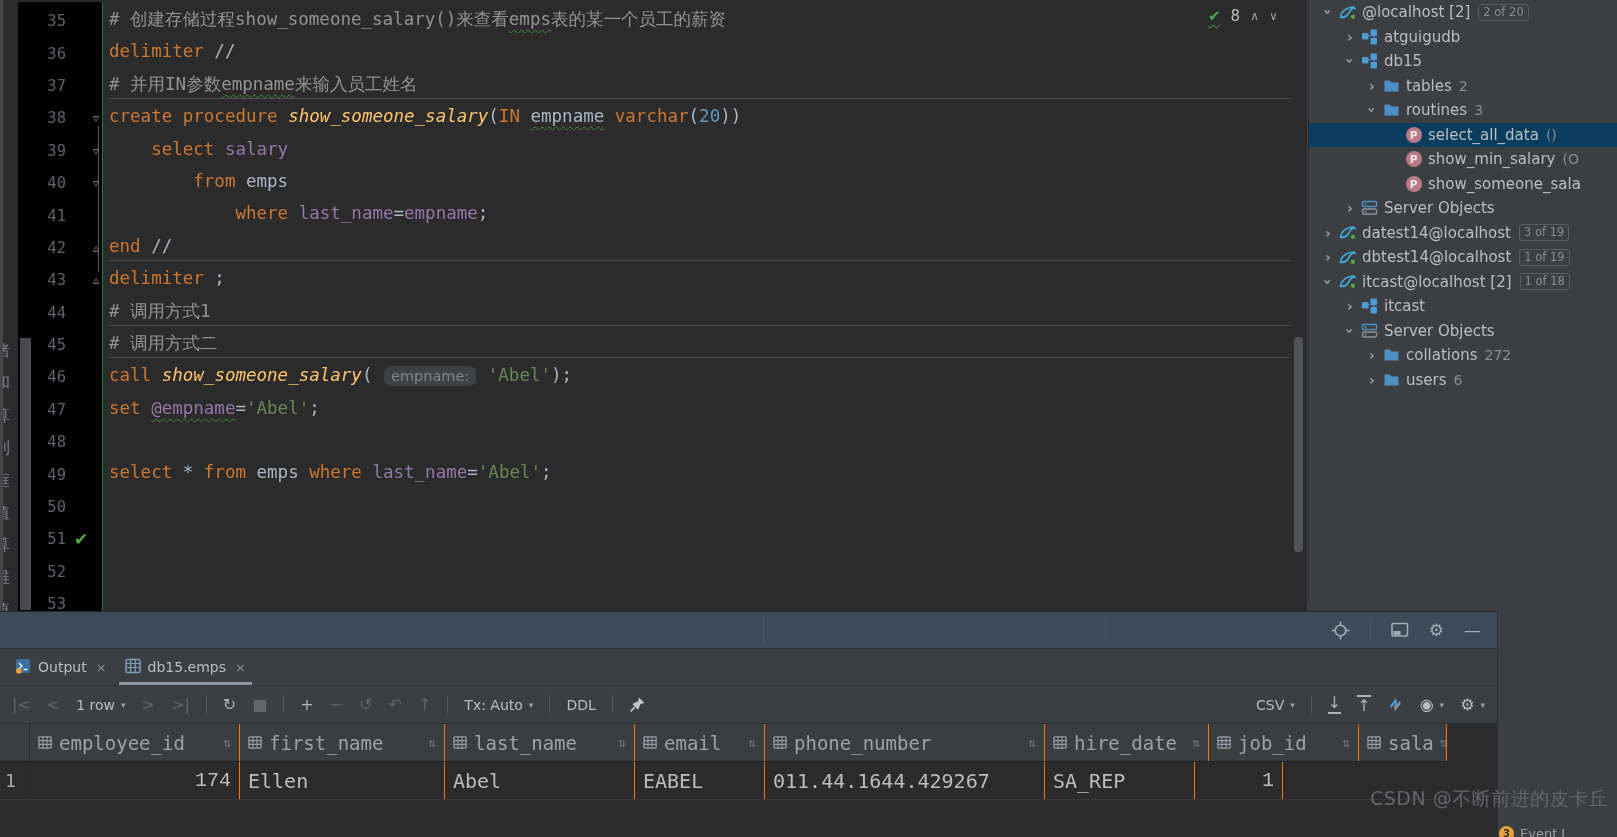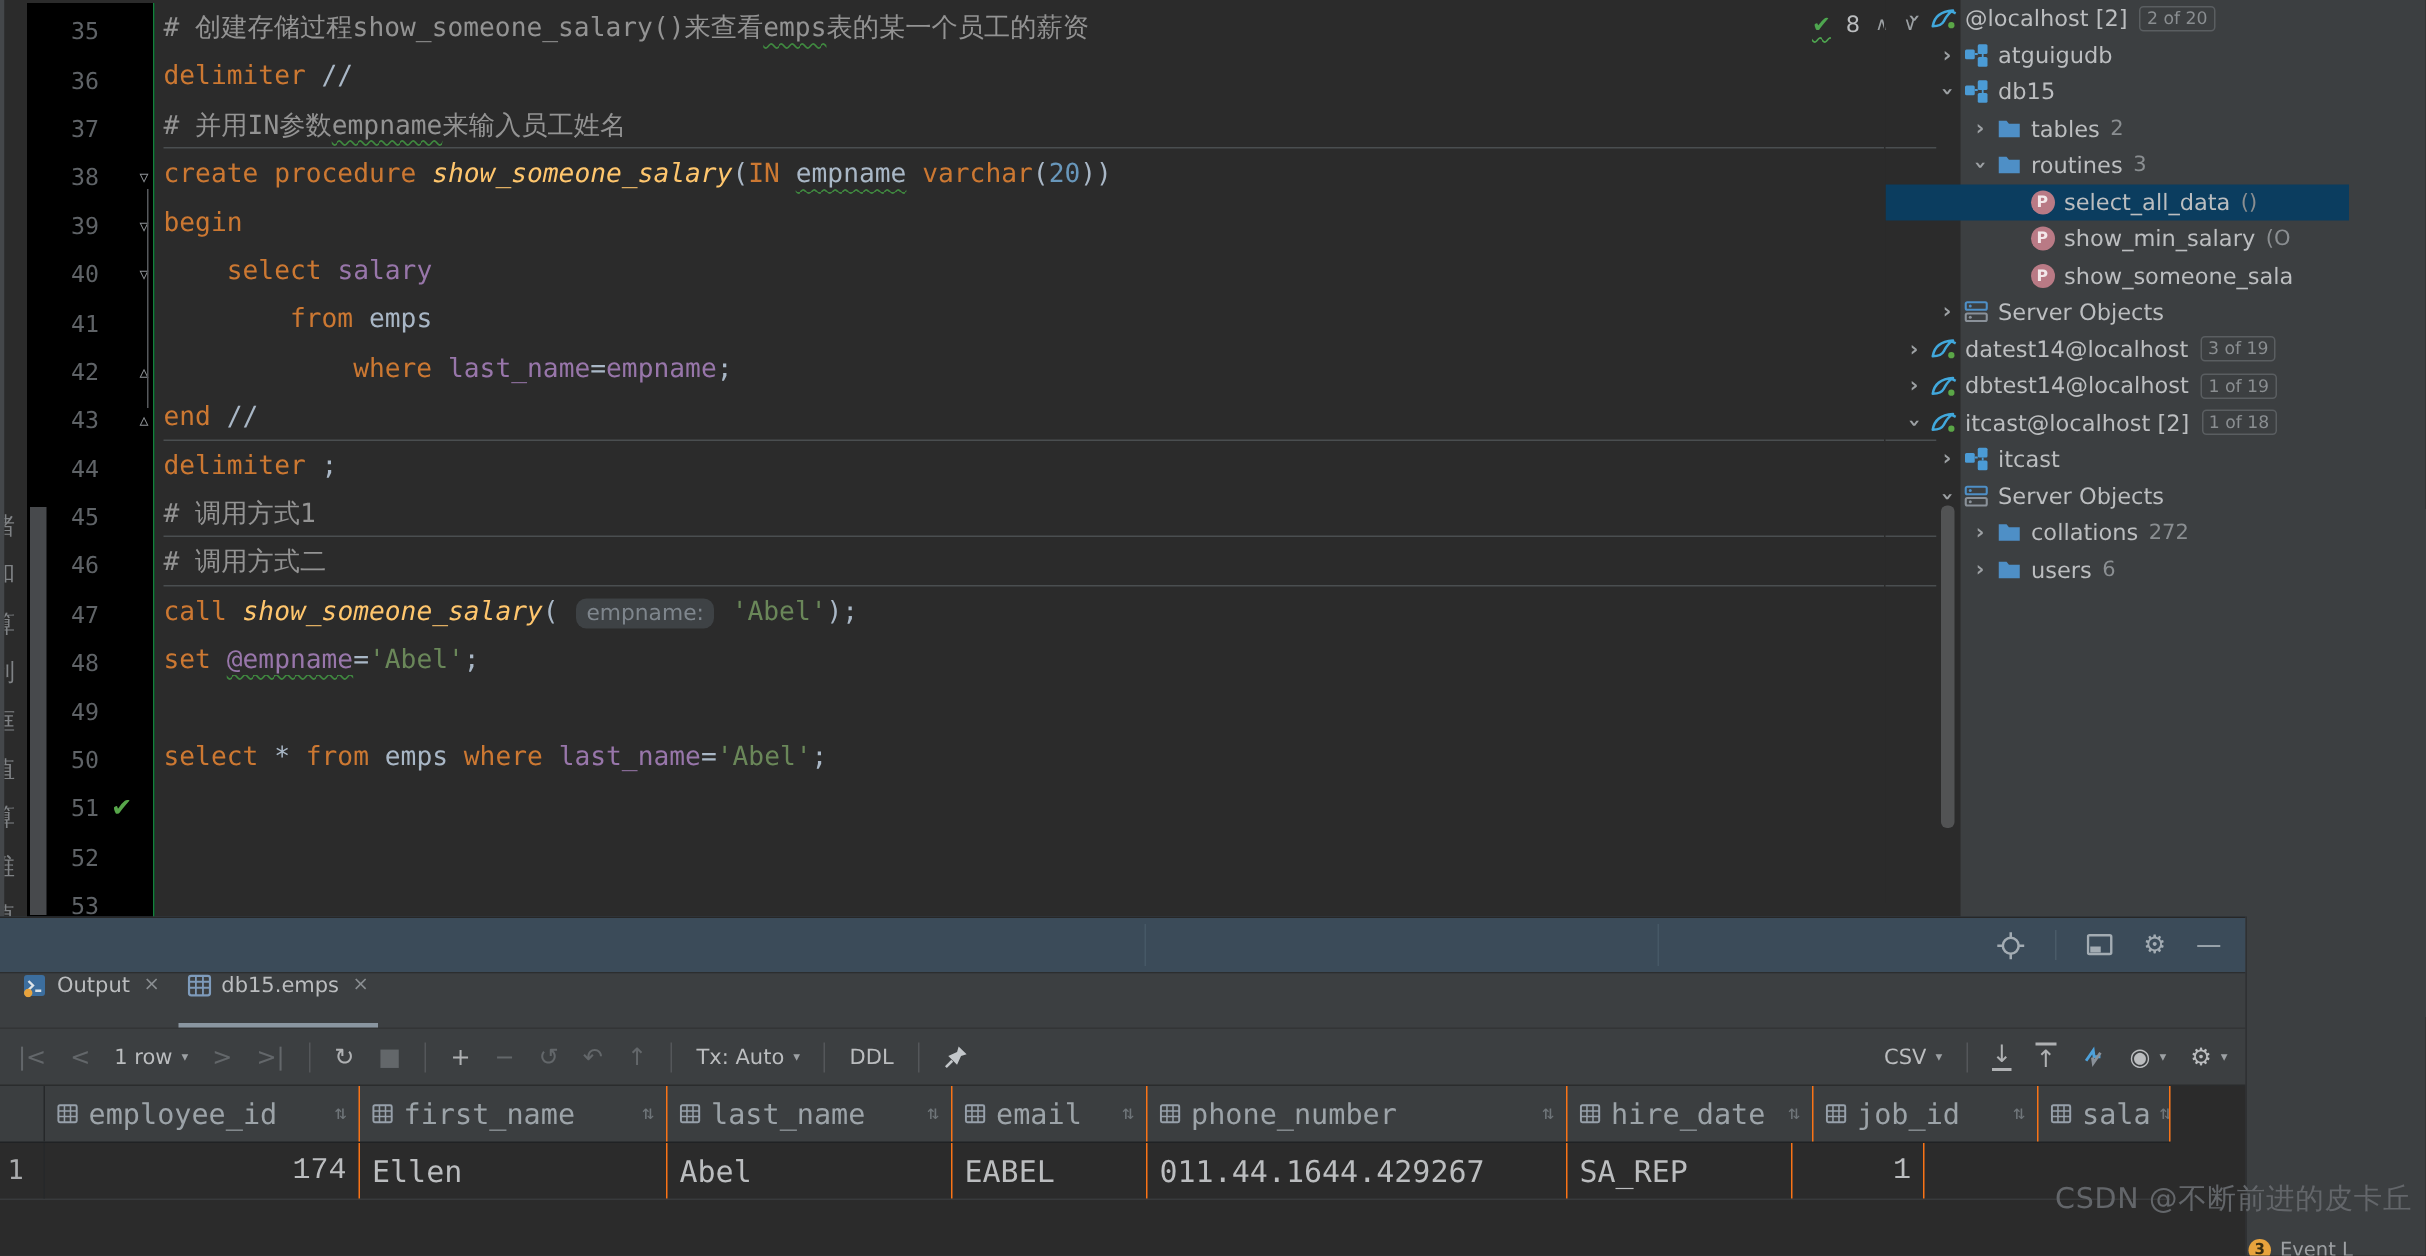--- a/index.html
+++ b/index.html
@@ -28,21 +28,21 @@
       font-family:"DejaVu Sans",sans-serif;font-style:normal;margin:0 1px;}
   .sq{text-decoration-line:underline;text-decoration-style:wavy;text-decoration-color:#3F8A3F;
       text-decoration-thickness:1px;text-underline-offset:4px;}
   .insp{position:absolute;left:1205px;top:7px;display:flex;align-items:center;gap:10px;
         color:#BBBDBF;font-size:15px;}
   .insp .chk{color:#4EA64F;font-size:15px;font-weight:bold;text-decoration-line:underline;
              text-decoration-style:wavy;text-decoration-color:#4EA64F;text-decoration-thickness:1px;text-underline-offset:3px;}
   .insp .nav{color:#9CA0A3;font-size:12px;}
   .vscroll{position:absolute;right:4px;top:337px;width:9px;height:215px;background:rgba(130,133,136,.45);border-radius:4px;}
   
-  #tree{position:absolute;left:1256px;top:0;width:309px;height:602px;border-left:1px solid #2B2B2B;
+  #tree{position:absolute;left:1308px;top:0;width:309px;height:602px;border-left:1px solid #2B2B2B;
         font-size:15px;color:#BCBEC0;overflow:hidden;}
   .tree-row{height:24.5px;display:flex;align-items:center;white-space:nowrap;overflow:hidden;}
   .tree-row.sel{background:#0B3D5F;}
   .chev{width:18px;flex:0 0 18px;color:#9DA1A4;font-size:14px;font-weight:bold;display:inline-flex;justify-content:center;}
   .chev.exp{transform:rotate(90deg);}
   .ticon{width:21px;flex:0 0 21px;display:inline-flex;justify-content:center;align-items:center;margin-right:4px;}
   .proc-badge{width:16px;height:16px;border-radius:50%;background:#B97A85;color:#F3E8EA;font-size:10.5px;
               font-weight:bold;display:flex;align-items:center;justify-content:center;}
   .tcount{color:#8A8E91;margin-left:7px;font-size:14px;}
   .tbadge{margin-left:8px;border:1px solid #5A5E61;border-radius:3px;color:#8A8E91;font-size:11.5px;
@@ -50,21 +50,21 @@
   
   #band{position:absolute;left:0;top:611px;width:1497px;height:38px;background:#3B4B59;
         border-top:1px solid #272727;border-bottom:1px solid #2C2E2F;box-sizing:border-box;}
   .band-sep{position:absolute;top:4px;bottom:4px;width:1px;background:#465866;}
   .band-icons{position:absolute;right:16px;top:0;height:100%;display:flex;align-items:center;gap:20px;color:#A3ACB3;}
   .band-icons .bi{display:inline-flex;align-items:center;font-size:17px;}
   .band-divider{width:1px;height:20px;background:#4A5B68;}
   
   #bottom{position:absolute;left:0;top:649px;width:1497px;height:188px;background:#313335;}
   .tabs{height:36px;background:#3C3F41;display:flex;align-items:stretch;padding-left:6px;border-bottom:1px solid #333536;}
-  .tab{display:flex;gap:7px;padding:0 9px;color:#BBBDBF;font-size:14px;position:relative;}
+  .tab{display:flex;align-items:center;gap:7px;padding:0 9px;color:#BBBDBF;font-size:14px;position:relative;}
   .tab.active::after{content:"";position:absolute;left:3px;right:3px;bottom:0;height:3px;background:#8A96A0;}
   .tab .close{color:#8A8E91;font-size:13px;margin-left:2px;}
   .toolbar{height:37px;display:flex;align-items:center;justify-content:space-between;padding:0 12px;
            background:#3C3F41;border-bottom:1px solid #2A2C2D;}
   .tb-left,.tb-right{display:flex;align-items:center;gap:16px;}
   .tbi{color:#AFB1B3;font-size:16px;line-height:1;display:inline-flex;align-items:center;}
   .tbi.dim{color:#63676A;}
   .tbi .bar-bottom{border-bottom:2px solid #AFB1B3;padding-bottom:1px;}
   .tbi .bar-top{border-top:2px solid #AFB1B3;padding-top:1px;}
   .tbsel{color:#BBBDBF;font-size:14px;display:inline-flex;align-items:center;gap:6px;}
@@ -202,21 +202,20 @@
             <span class="gmark"></span>
           </div>
         </div>
       <div class="fold-guide"></div>
     </div>
     <div class="code">
         <div class="code-line"><span class="sc"># 创建存储过程show_someone_salary()来查看</span><span class="sc sq">emps</span><span class="sc">表的某一个员工的薪资</span></div>
         <div class="code-line"><span class="sk">delimiter</span><span class="st"> //</span></div>
         <div class="code-line sep"><span class="sc"># 并用IN参数</span><span class="sc sq">empname</span><span class="sc">来输入员工姓名</span></div>
         <div class="code-line"><span class="sk">create procedure</span><span class="st"> </span><span class="sf">show_someone_salary</span><span class="st">(</span><span class="sk">IN</span><span class="st"> </span><span class="st sq">empname</span><span class="st"> </span><span class="sk">varchar</span><span class="st">(</span><span class="sn">20</span><span class="st">))</span></div>
-        <div class="code-line"><span class="sk">begin</span></div>
         <div class="code-line"><span class="st">    </span><span class="sk">select</span><span class="st"> </span><span class="sp">salary</span></div>
         <div class="code-line"><span class="st">        </span><span class="sk">from</span><span class="st"> emps</span></div>
         <div class="code-line"><span class="st">            </span><span class="sk">where</span><span class="st"> </span><span class="sp">last_name</span><span class="st">=</span><span class="sp">empname</span><span class="st">;</span></div>
         <div class="code-line sep"><span class="sk">end</span><span class="st"> //</span></div>
         <div class="code-line"><span class="sk">delimiter</span><span class="st"> ;</span></div>
         <div class="code-line sep"><span class="sc"># 调用方式1</span></div>
         <div class="code-line sep"><span class="sc"># 调用方式二</span></div>
         <div class="code-line"><span class="sk">call</span><span class="st"> </span><span class="sf">show_someone_salary</span><span class="st">( </span><span class="si">empname:</span><span class="st"> </span><span class="ss">'Abel'</span><span class="st">);</span></div>
         <div class="code-line"><span class="sk">set</span><span class="st"> </span><span class="sp sq">@empname</span><span class="st">=</span><span class="ss">'Abel'</span><span class="st">;</span></div>
         <div class="code-line"></div>

